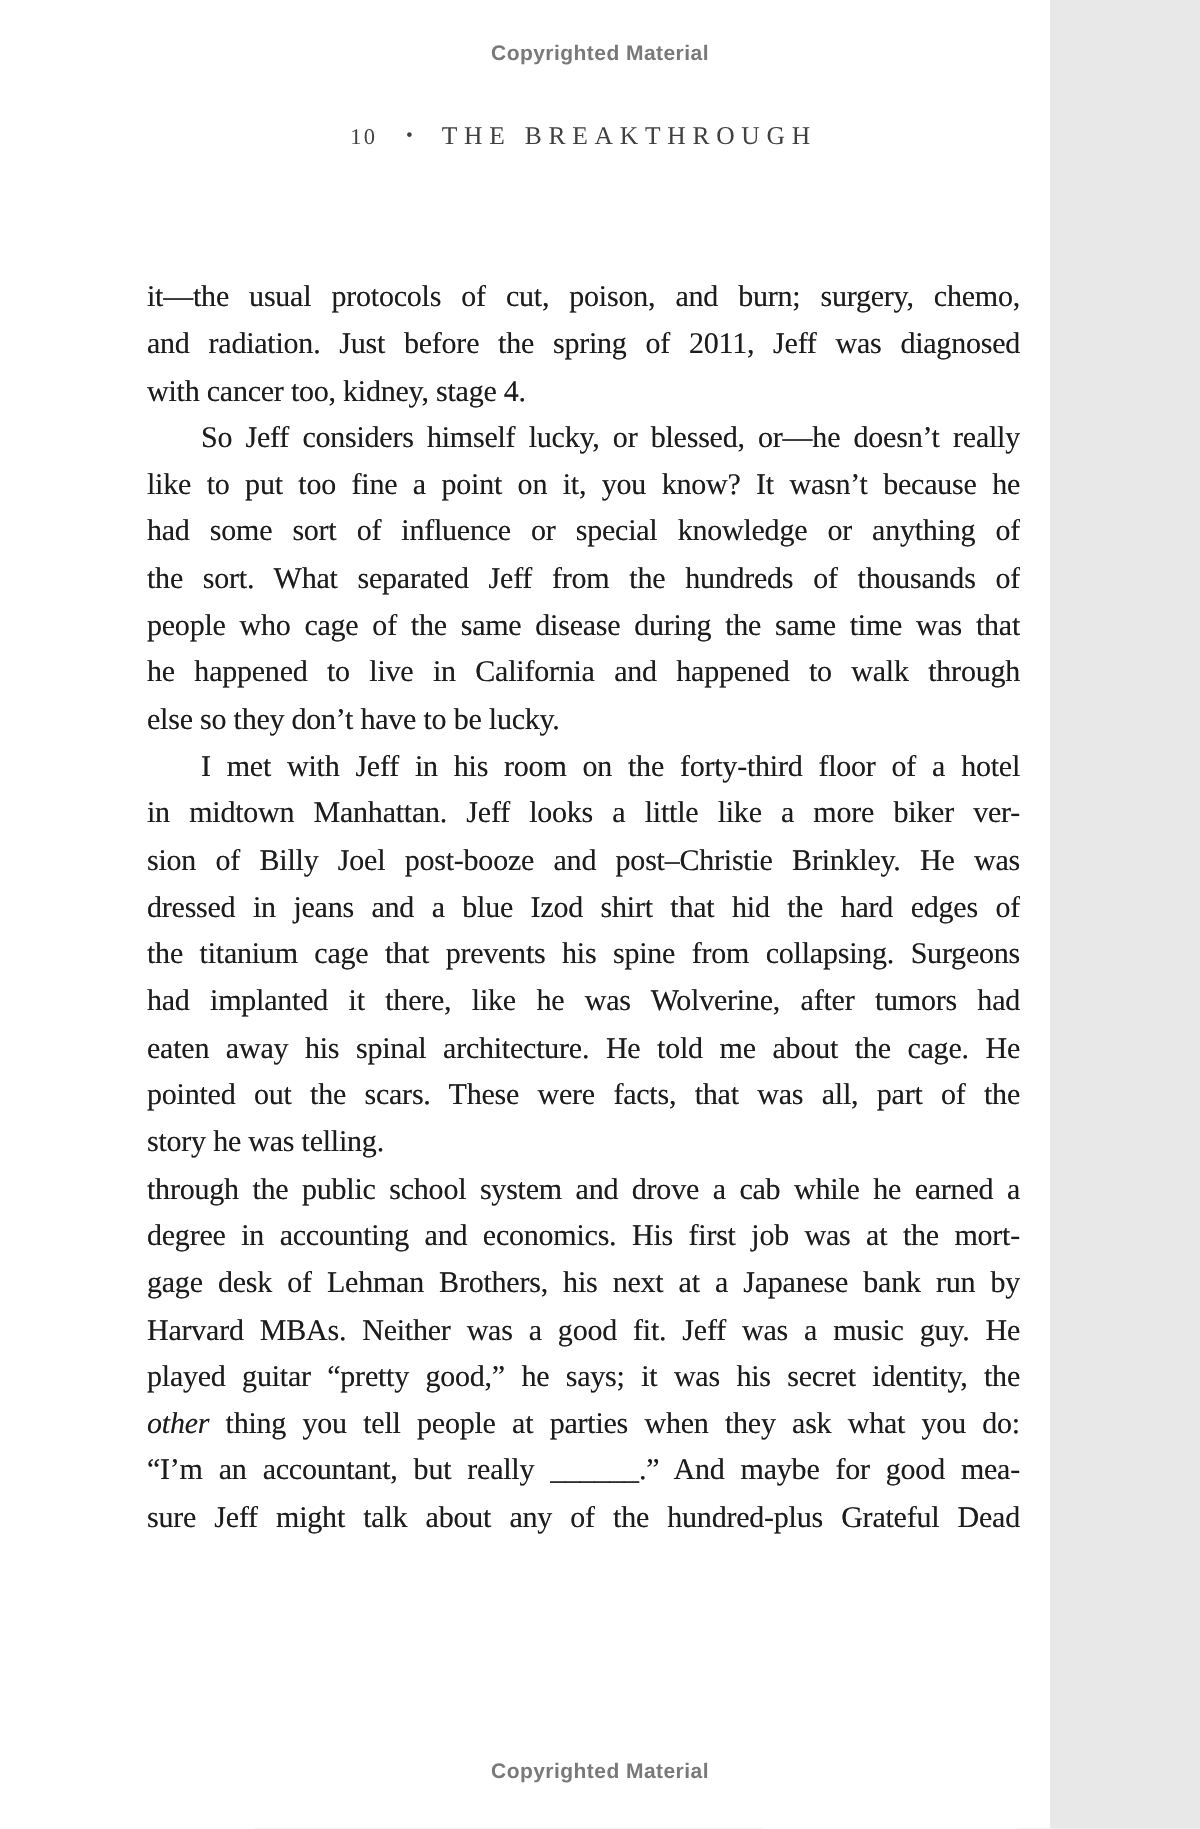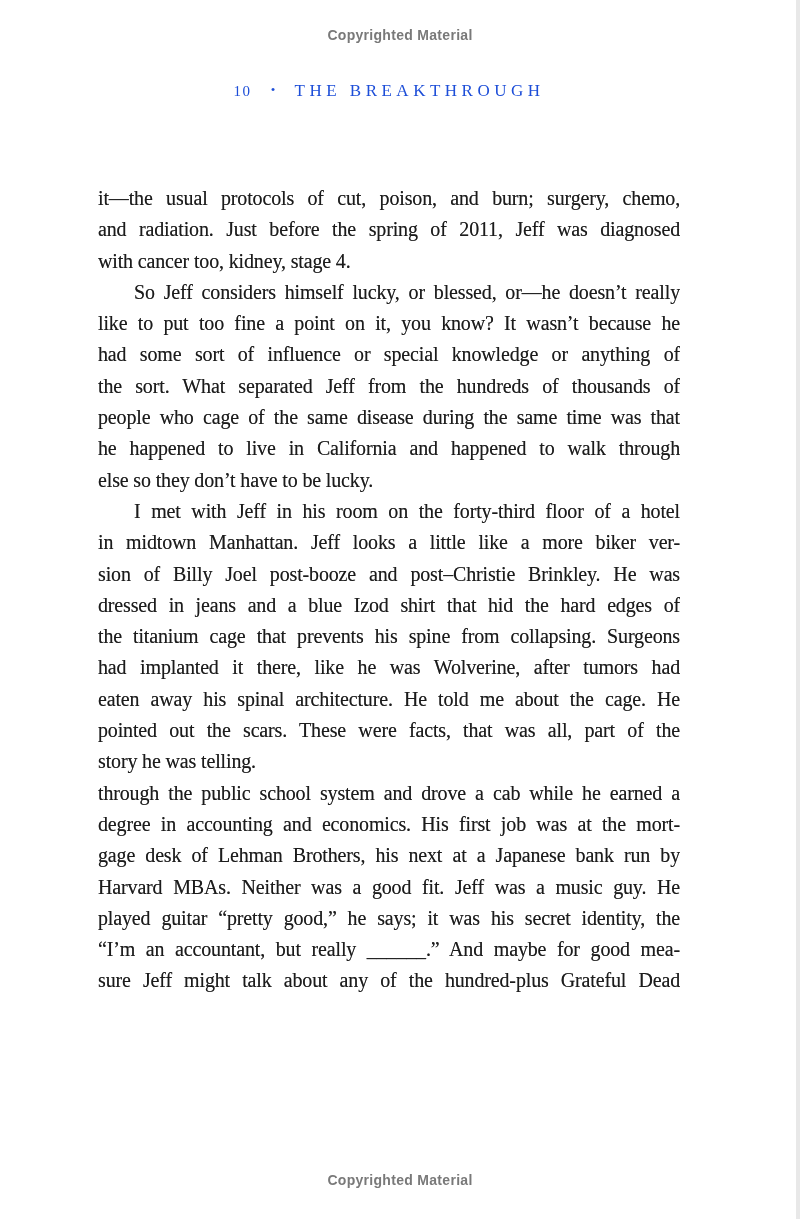--- a/index.html
+++ b/index.html
@@ -1,18 +1,18 @@
 <!DOCTYPE html>
 <html><head>
 <meta charset="utf-8">
 <style>
   html, body { margin: 0; padding: 0; background: #e8e8e8; }
   #book-page {
     position: relative;
-    width: 796px;
+    width: 700px;
     height: 1219px;
     background: #ffffff;
     font-family: "Liberation Serif", serif;
     color: #1c1c1c;
     overflow: hidden;
   }
   .copyright {
     position: absolute;
     left: 0;
     width: 800px;
@@ -25,21 +25,21 @@
   }
   .copyright.top { top: 27px; }
   .copyright.bottom { top: 1172px; }
   .running-head {
     position: absolute;
     left: 98px;
     width: 582px;
     top: 81px;
     text-align: center;
     font-size: 17px;
-    color: #1d4ed8;
+    color: #404040;
     white-space: nowrap;
   }
   .running-head .pagenum {
     font-size: 15px;
     letter-spacing: 1.5px;
   }
   .running-head .sep {
     font-size: 13px;
     margin: 0 15px;
     vertical-align: 2px;
@@ -104,19 +104,20 @@
       <div class="line"><span>the titanium cage that prevents his spine from collapsing. Surgeons</span></div>
       <div class="line"><span>had implanted it there, like he was Wolverine, after tumors had</span></div>
       <div class="line"><span>eaten away his spinal architecture. He told me about the cage. He</span></div>
       <div class="line"><span>pointed out the scars. These were facts, that was all, part of the</span></div>
       <div class="line para-end"><span>story he was telling.</span></div>
       <div class="line"><span>through the public school system and drove a cab while he earned a</span></div>
       <div class="line"><span>degree in accounting and economics. His first job was at the mort-</span></div>
       <div class="line"><span>gage desk of Lehman Brothers, his next at a Japanese bank run by</span></div>
       <div class="line"><span>Harvard MBAs. Neither was a good fit. Jeff was a music guy. He</span></div>
       <div class="line"><span>played guitar “pretty good,” he says; it was his secret identity, the</span></div>
+      <div class="line"><span class="em">other</span><span> thing you tell people at parties when they ask what you do:</span></div>
       <div class="line"><span>“I’m an accountant, but really ______.” And maybe for good mea-</span></div>
       <div class="line"><span>sure Jeff might talk about any of the hundred-plus Grateful Dead</span></div>
     </div>
 
   <div class="copyright bottom">Copyrighted Material</div>
 
 </div>
 
 </body></html>

